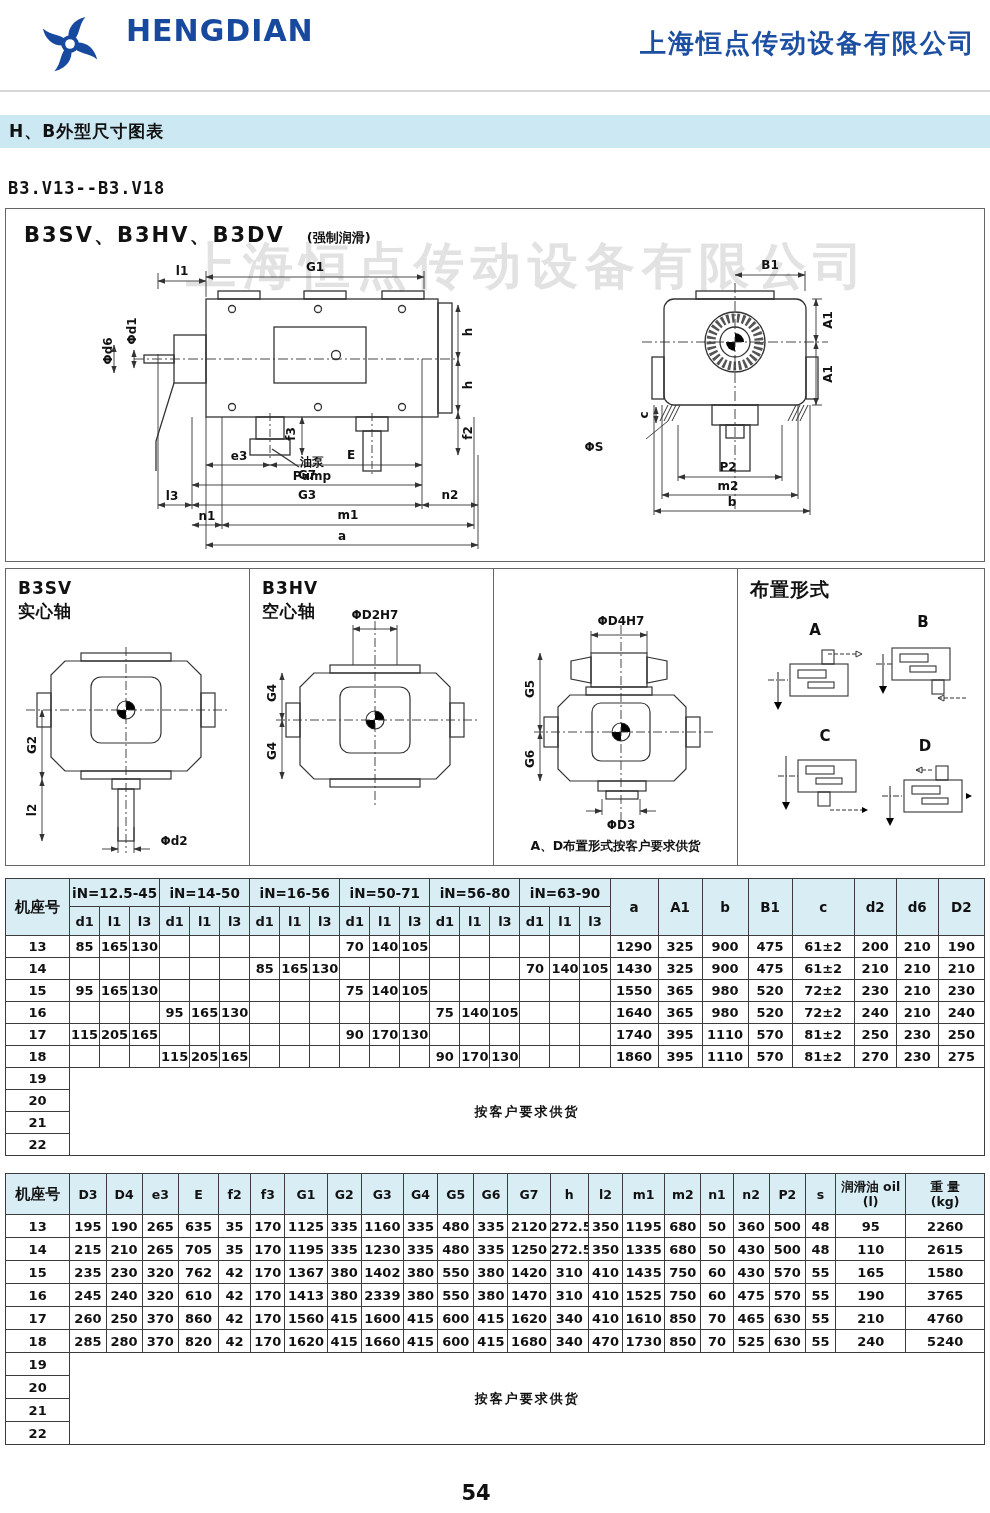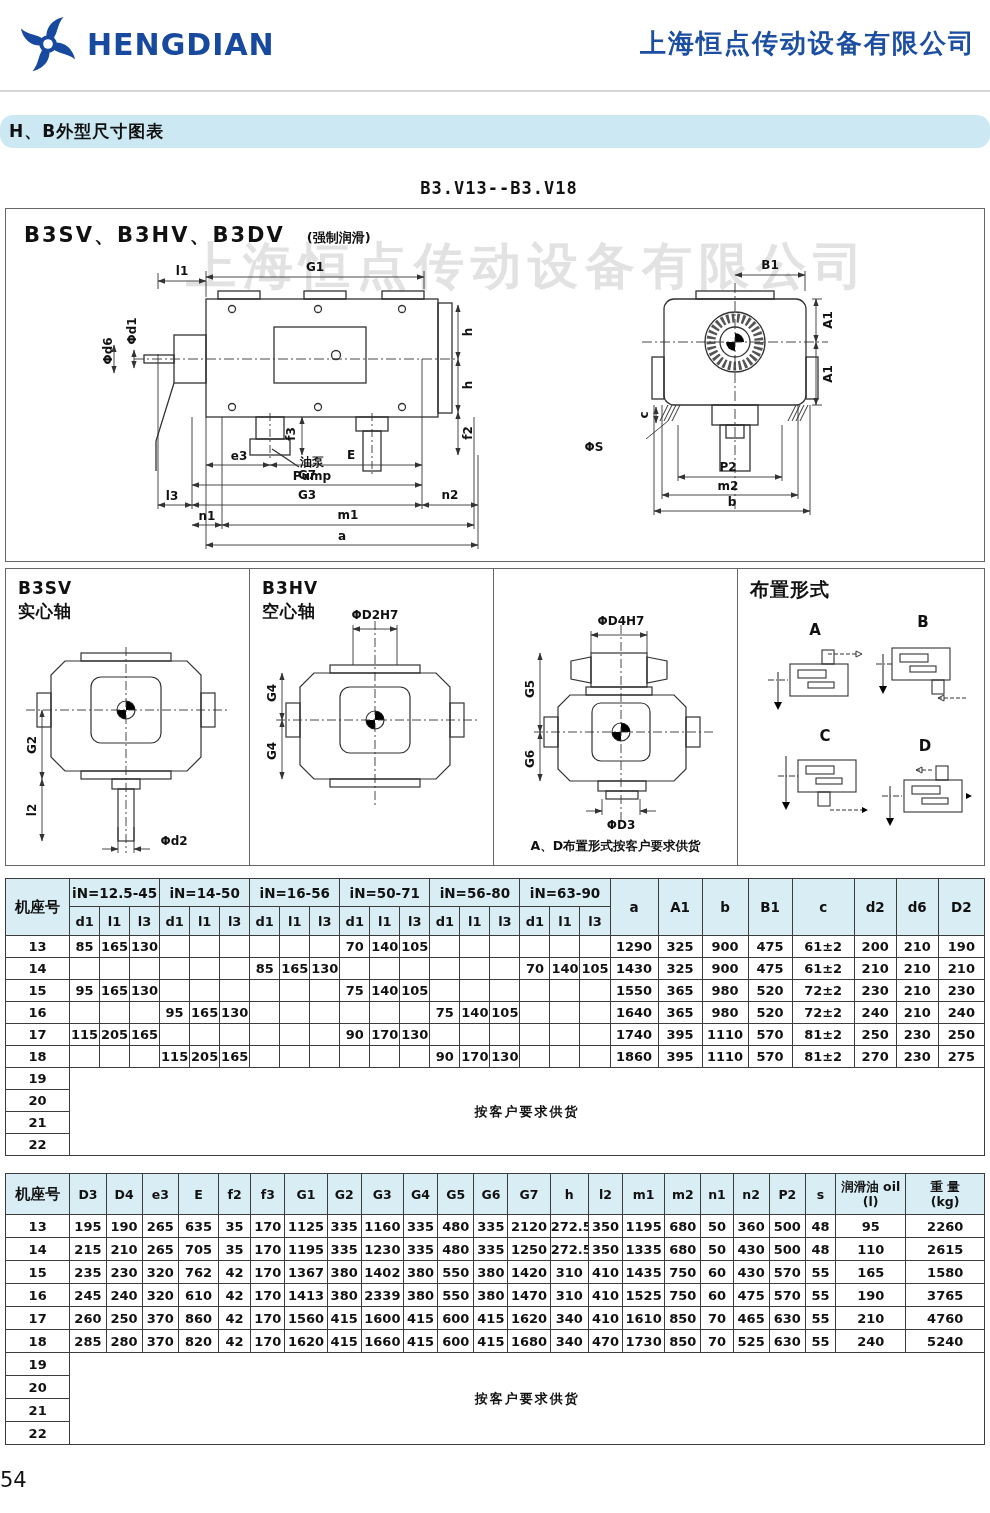--- a/index.html
+++ b/index.html
@@ -1,29 +1,29 @@
 <!DOCTYPE html>
 <html><head>
 <meta charset="utf-8">
 <style>
   html,body{margin:0;padding:0;background:#fff;}
   body{width:990px;min-height:1513px;font-family:"DejaVu Sans","Liberation Sans",sans-serif;color:#111;position:relative;}
 
   
   .page-header{height:90px;position:relative;border-bottom:2px solid #d6d6d6;background:#fff;}
-  .logo{position:absolute;left:17px;top:13px;display:flex;align-items:center;}
+  .logo{position:absolute;left:39px;top:13px;display:flex;align-items:flex-start;gap:17px;}
   .logo svg{width:62px;height:62px;}
   .logo-text{font-size:30px;font-weight:bold;color:#17499e;letter-spacing:1px;margin-left:8px;}
   .company{position:absolute;right:14px;top:26px;font-size:26px;font-weight:bold;color:#1c4fa1;letter-spacing:2px;}
 
   
-  .banner{margin-top:23px;height:33px;background:#cbe8f3;display:flex;align-items:center;border-radius:13px;}
+  .banner{margin-top:23px;height:33px;background:#cbe8f3;display:flex;align-items:center;}
   .banner span{font-size:17px;font-weight:bold;padding-left:9px;letter-spacing:1px;}
 
-  .model-range{margin:30px 0 10px 8px;font-family:"DejaVu Sans Mono","Liberation Mono",monospace;font-size:17px;font-weight:bold;letter-spacing:1px;text-align:center;}
+  .model-range{margin:30px 0 10px 8px;font-family:"DejaVu Sans Mono","Liberation Mono",monospace;font-size:17px;font-weight:bold;letter-spacing:1px;}
 
   
   .dbox{position:relative;margin:0 5px;height:352px;border:1px solid #666;background:#fff;overflow:hidden;}
   .watermark{position:absolute;left:180px;top:24px;font-size:50px;font-weight:bold;color:#e2e2e2;letter-spacing:7px;white-space:nowrap;z-index:0;}
   .dbox-title{position:absolute;left:18px;top:12px;z-index:2;}
   .dbox-title .big{font-size:21px;font-weight:bold;letter-spacing:2px;}
   .dbox-title .small{font-size:13px;font-weight:bold;margin-left:22px;}
   .art{position:absolute;left:0;top:0;z-index:1;}
   .dl{position:absolute;font-size:12px;font-weight:bold;white-space:nowrap;transform:translate(-50%,-50%);z-index:2;}
   .dl.v{transform:translate(-50%,-50%) rotate(-90deg);}
@@ -46,21 +46,21 @@
   th{background:#d9edf5;font-weight:bold;}
   #table1 th.corner,#table2 th.corner{font-size:15px;}
   #table1 th.grp{font-size:13.5px;height:27px;}
   #table1 th.sub{font-size:13px;height:28px;}
   #table1 th.rh{font-size:13.5px;}
   #table1 td{height:21px;font-size:13px;font-weight:bold;}
   #table2 th{font-size:12.5px;height:40px;white-space:pre-line;line-height:1.2;}
   #table2 td{height:22px;font-size:13px;font-weight:bold;}
   td.note{font-size:14px;font-weight:bold;letter-spacing:2px;}
 
-  .pageno{text-align:left;padding-right:38px;margin-top:23px;font-size:21px;font-weight:normal;}
+  .pageno{text-align:center;padding-right:38px;margin-top:36px;font-size:21px;font-weight:bold;}
 </style>
 </head>
 <body>
 
 <div class="page-header">
   <div class="logo">
     <svg viewBox="-32 -32 64 64">
       <g fill="#17499e">
         <path d="M0 0 C -5 -13 2 -25 16 -28 C 8 -19 11 -8 2 -3 Z"></path>
         <path d="M0 0 C 13 -5 25 2 28 16 C 19 8 8 11 3 2 Z"></path>

